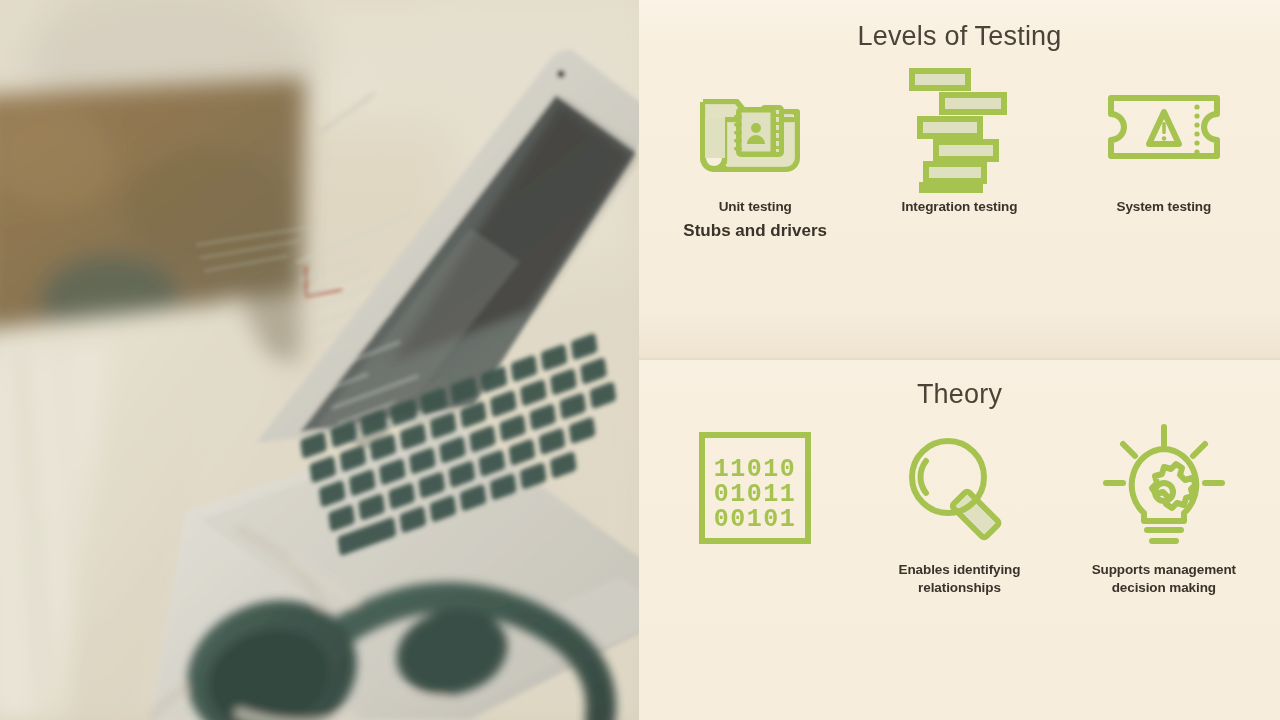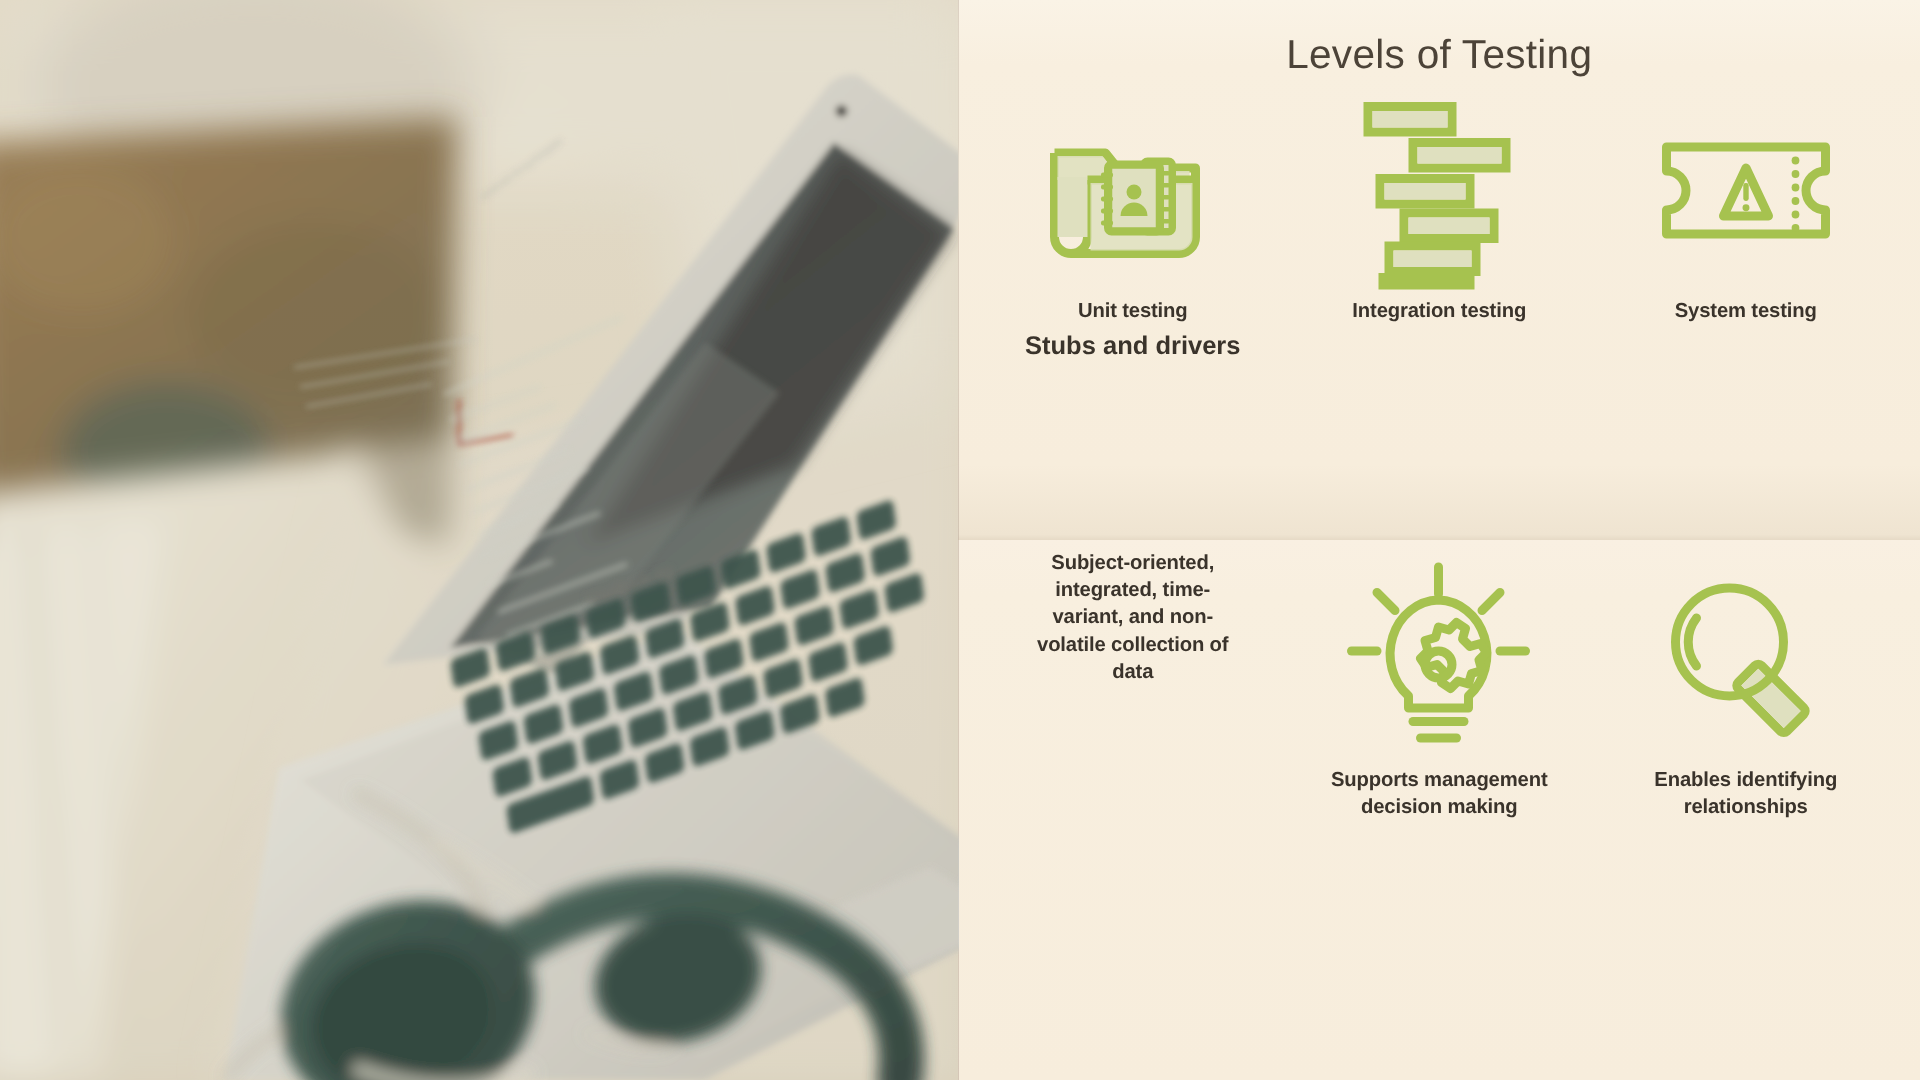--- a/index.html
+++ b/index.html
@@ -424,25 +424,52 @@
               </g>
             </svg>
           </div>
           <div class="card-label">System testing</div>
         </div>
 
       </div>
     </section>
 
     <section class="panel bottom">
+      <h1 class="panel-title">Theory</h1>
 
       <div class="cards">
 
         <div class="card">
-          <div class="card-label">Subject-oriented, integrated, time-variant, and non-volatile collection of data</div>
+          <div class="icon-wrap">
+            <svg width="118" height="118" viewBox="0 0 118 118">
+              <rect x="6" y="6" width="106" height="106" class="g-stroke" stroke-width="6"></rect>
+              <g font-family="'Liberation Mono', monospace" font-size="25" font-weight="bold" fill="#a6c24f" letter-spacing="1.5" text-anchor="middle">
+                <text x="59" y="47">11010</text>
+                <text x="59" y="72">01011</text>
+                <text x="59" y="97">00101</text>
+              </g>
+            </svg>
+          </div>
+        </div>
+
+        <div class="card">
+          <div class="icon-wrap">
+            <svg width="118" height="118" viewBox="0 0 118 118">
+
+              <g transform="rotate(45 70 70)">
+                <rect x="62" y="66" width="46" height="22" rx="3" class="g-stroke" stroke-width="6"></rect>
+                <rect x="65" y="69" width="40" height="16" class="g-pale"></rect>
+              </g>
+
+              <circle cx="48" cy="48" r="36" class="g-stroke" stroke-width="6"></circle>
+
+              <path d="M26 32 a26 26 0 0 0 0 32" class="g-stroke" stroke-width="5" stroke-linecap="round"></path>
+            </svg>
+          </div>
+          <div class="card-label">Enables identifying relationships</div>
         </div>
 
         <div class="card">
           <div class="icon-wrap">
             <svg width="122" height="130" viewBox="0 0 122 130">
 
               <g class="g-stroke" stroke-width="5" stroke-linecap="round">
                 <line x1="61" y1="4" x2="61" y2="22"></line>
                 <line x1="20" y1="21" x2="32" y2="33"></line>
                 <line x1="102" y1="21" x2="90" y2="33"></line>
@@ -458,34 +485,17 @@
               </g>
 
               <path d="M61 32
                        l7 2 l5 -5 l6 4 l-2 7 l5 5 l7 -2 l4 6 l-5 5 l2 7 l-7 2 l-2 7 l-7 -2 l-5 5 l-6 -4 l2 -7 l-5 -5 l-7 2 l-4 -6 l5 -5 l-2 -7 l7 -2 l2 -7 Z" class="g-stroke" stroke-width="4.5" stroke-linejoin="round" transform="translate(0,12)"></path>
               <circle cx="61" cy="69" r="9" class="g-stroke" stroke-width="4.5"></circle>
             </svg>
           </div>
           <div class="card-label">Supports management decision making</div>
         </div>
 
-        <div class="card">
-          <div class="icon-wrap">
-            <svg width="118" height="118" viewBox="0 0 118 118">
-
-              <g transform="rotate(45 70 70)">
-                <rect x="62" y="66" width="46" height="22" rx="3" class="g-stroke" stroke-width="6"></rect>
-                <rect x="65" y="69" width="40" height="16" class="g-pale"></rect>
-              </g>
-
-              <circle cx="48" cy="48" r="36" class="g-stroke" stroke-width="6"></circle>
-
-              <path d="M26 32 a26 26 0 0 0 0 32" class="g-stroke" stroke-width="5" stroke-linecap="round"></path>
-            </svg>
-          </div>
-          <div class="card-label">Enables identifying relationships</div>
-        </div>
-
       </div>
     </section>
 
   </div>
 </div>
 
 </body></html>

